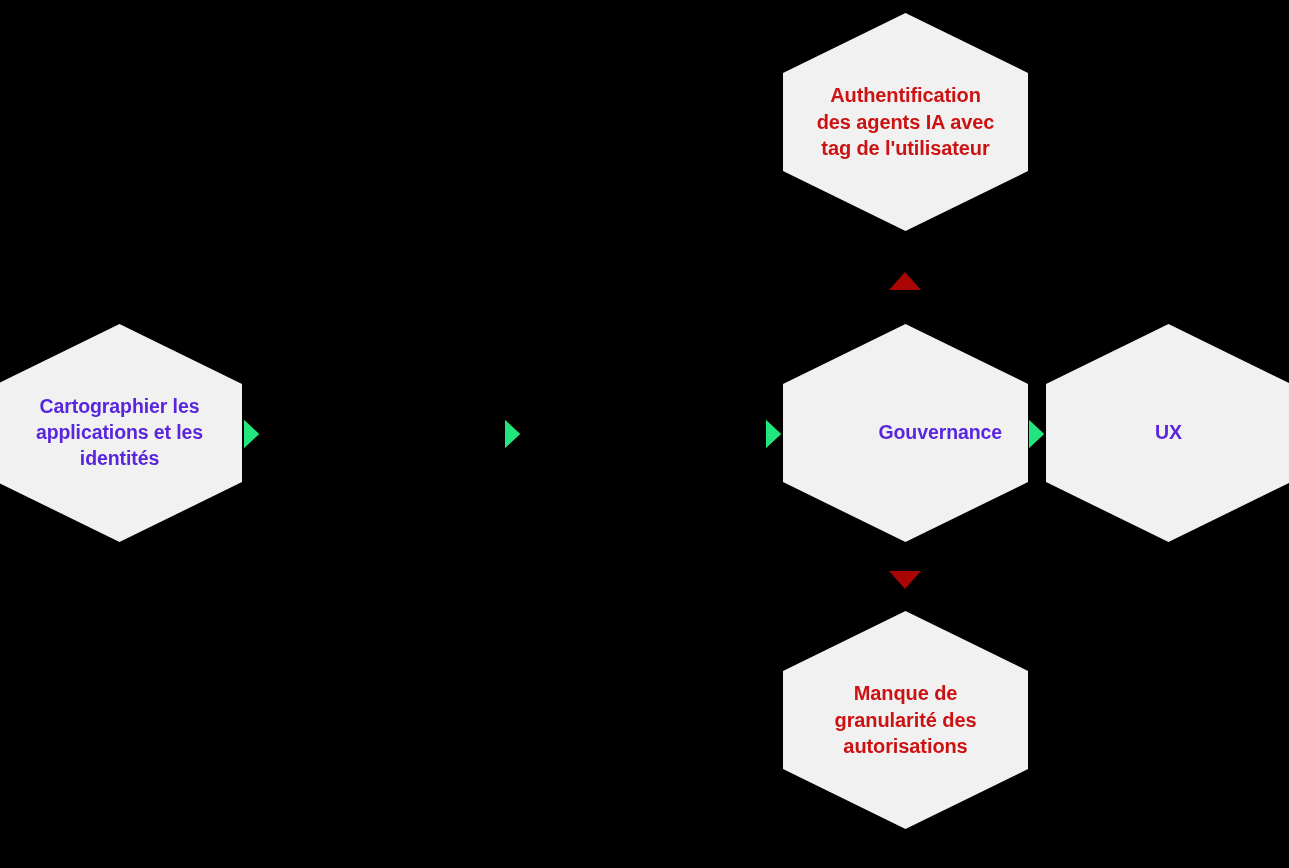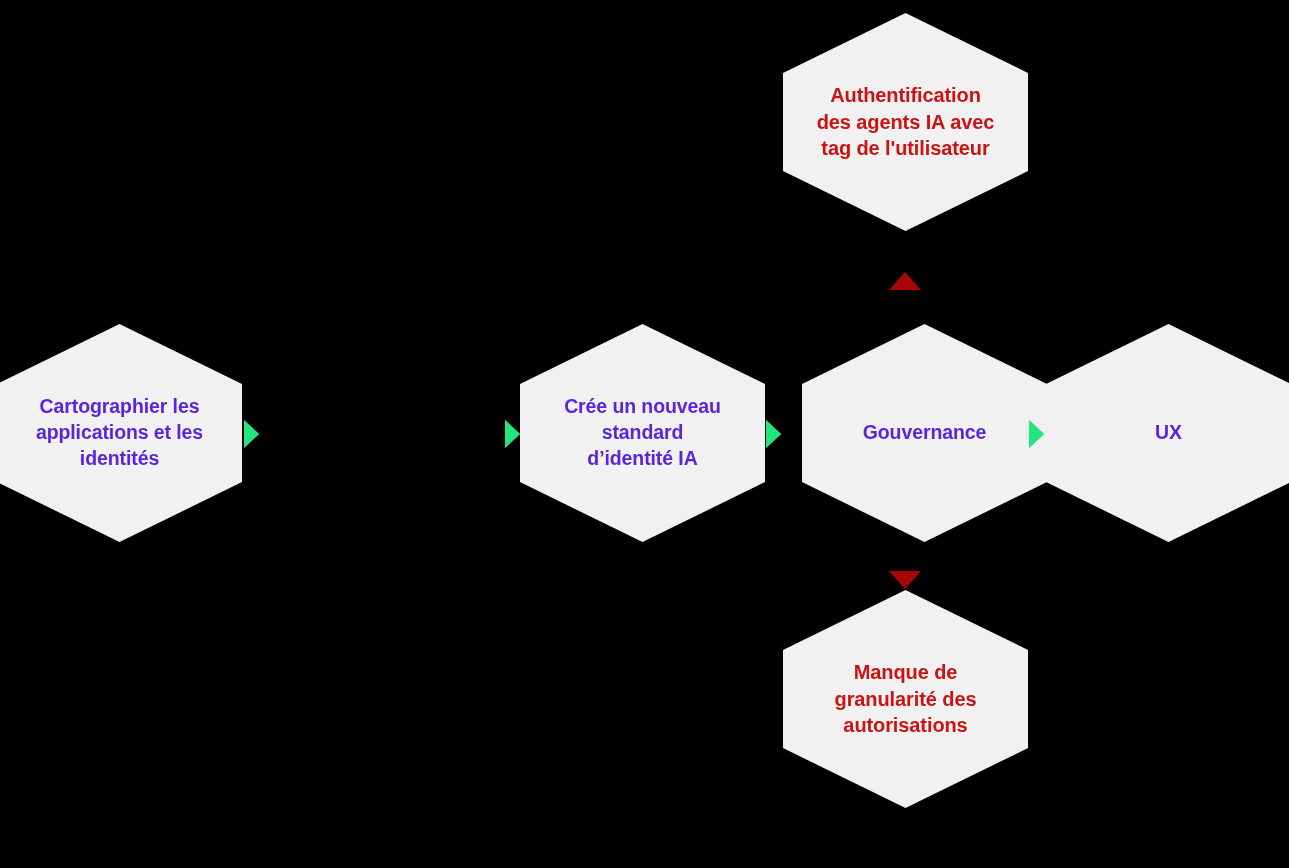--- a/index.html
+++ b/index.html
@@ -101,39 +101,34 @@
     <span class="hex-label">Cartographier les
 applications et les
 identités</span>
   </div>
 
   <div class="arrow arrow-right" style="left:244px; top:420px;"></div>
 
 
   <div class="arrow arrow-right" style="left:505px; top:420px;"></div>
 
-  <div class="hex purple row-hex" style="left:520px;">
-    <span class="hex-label">Crée un nouveau
-standard
-d’identité IA</span>
-  </div>
 
   <div class="arrow arrow-right" style="left:766px; top:420px;"></div>
 
-  <div class="hex purple row-hex" style="left:802px;">
+  <div class="hex purple row-hex" style="left:783px;text-align:right;">
     <span class="hex-label">Gouvernance</span>
   </div>
 
   <div class="arrow arrow-right" style="left:1029px; top:420px;"></div>
 
   <div class="hex purple row-hex" style="left:1046px;">
     <span class="hex-label">UX</span>
   </div>
 
   <div class="arrow arrow-down" style="left:889px; top:571px;"></div>
 
-  <div class="hex red stack-hex" style="left:783px; top:590px;">
+  <div class="hex red stack-hex" style="left:783px; top:611px;">
     <span class="hex-label">Manque de
 granularité des
 autorisations</span>
   </div>
 
 </div>
 
 </body></html>

